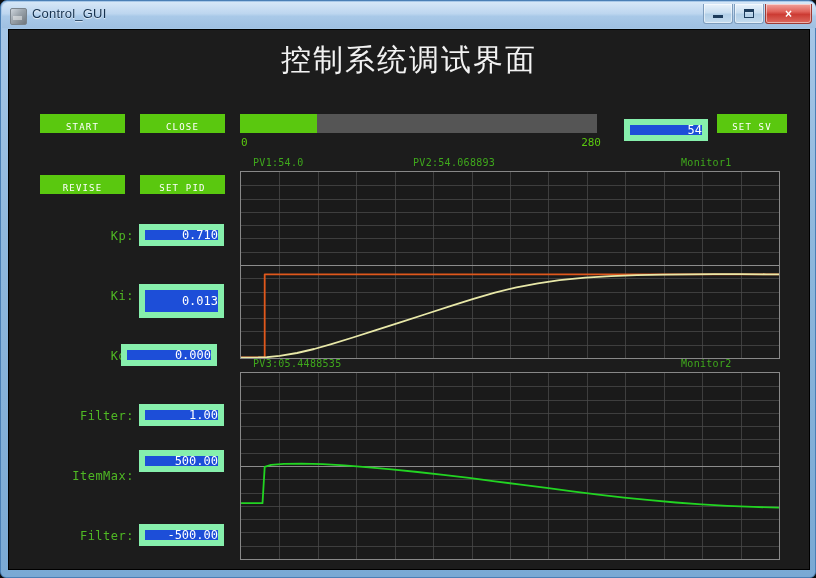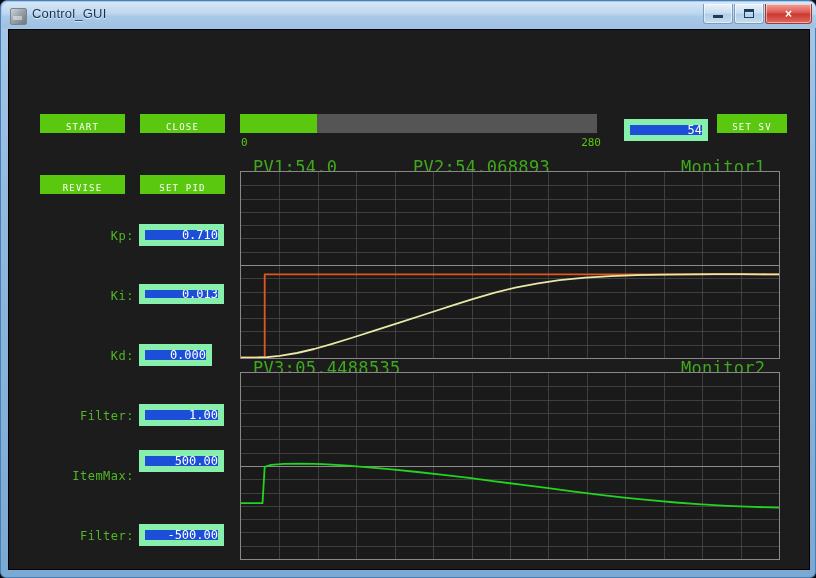--- a/index.html
+++ b/index.html
@@ -179,21 +179,21 @@
     position: absolute;
     color: #4fb824;
     font-size: 12px;
     text-align: right;
     letter-spacing: 0.5px;
   }
 
   
   .mon-caption {
     position: absolute;
-    font-size: 17px;
+    font-size: 10px;
     color: #3fa81c;
     letter-spacing: 0.3px;
     white-space: pre;
   }
   .chart {
     position: absolute;
     background: #1a1a1a;
     border: 1px solid #888888;
     box-sizing: border-box;
     overflow: hidden;
@@ -216,20 +216,21 @@
         <div class="max-glyph"></div>
       </div>
       <div class="wbtn close">
         <div class="g">×</div>
       </div>
     </div>
   </div>
 
   <div class="client">
 
+    <div class="app-title">控制系统调试界面</div>
 
     <button class="btn" style="left:31px; top:84px; width:85px;">START</button>
     <button class="btn" style="left:131px; top:84px; width:85px;">CLOSE</button>
     <button class="btn" style="left:31px; top:145px; width:85px;">REVISE</button>
     <button class="btn" style="left:131px; top:145px; width:85px;">SET PID</button>
     <button class="btn" style="left:708px; top:84px; width:70px;">SET SV</button>
 
     <div class="pbar">
       <div class="pbar-fill" id="pbar-fill" style="width: 21.6%;"></div>
     </div>
@@ -239,22 +240,22 @@
     <input class="inp" style="left: 615px; top: 89px; width: 84px; height: 22px;" type="text" value="54">
 
     <div class="lbl" style="left:40px; top:199px; width:85px;">Kp:</div>
     <div class="lbl" style="left:40px; top:259px; width:85px;">Ki:</div>
     <div class="lbl" style="left:40px; top:319px; width:85px;">Kd:</div>
     <div class="lbl" style="left:40px; top:379px; width:85px;">Filter:</div>
     <div class="lbl" style="left:24px; top:439px; width:101px;text-align:right;">ItemMax:</div>
     <div class="lbl" style="left:24px; top:499px; width:101px;">Filter:</div>
 
     <input class="inp" style="left: 130px; top: 194px; width: 85px; height: 22px;" type="text" value="0.710">
-    <input class="inp" style="left: 130px; top: 254px; width: 85px; height: 20px;" type="text" value="0.013">
-    <input class="inp" style="left: 130px; top: 314px; width: 73px; height: 22px;" type="text" value="0.000">
+    <input class="inp" style="left: 130px; top: 254px; width: 85px; height: 34px;" type="text" value="0.013">
+    <input class="inp" style="left: 112px; top: 314px; width: 96px; height: 22px;" type="text" value="0.000">
     <input class="inp" style="left: 130px; top: 374px; width: 85px; height: 22px;" type="text" value="1.00">
     <input class="inp" style="left: 130px; top: 420px; width: 85px; height: 22px;" type="text" value="500.00">
     <input class="inp" style="left: 130px; top: 494px; width: 85px; height: 22px;" type="text" value="-500.00">
 
     <div class="mon-caption" style="left:244px; top:127px;">PV1:54.0</div>
     <div class="mon-caption" style="left:404px; top:127px;">PV2:54.068893</div>
     <div class="mon-caption" style="left:672px; top:127px;">Monitor1</div>
 
     <div class="chart" style="left:231px; top:141px; width:540px; height:188px;">
       <svg id="svg-monitor1" width="538" height="186" viewBox="0 0 538 186">

